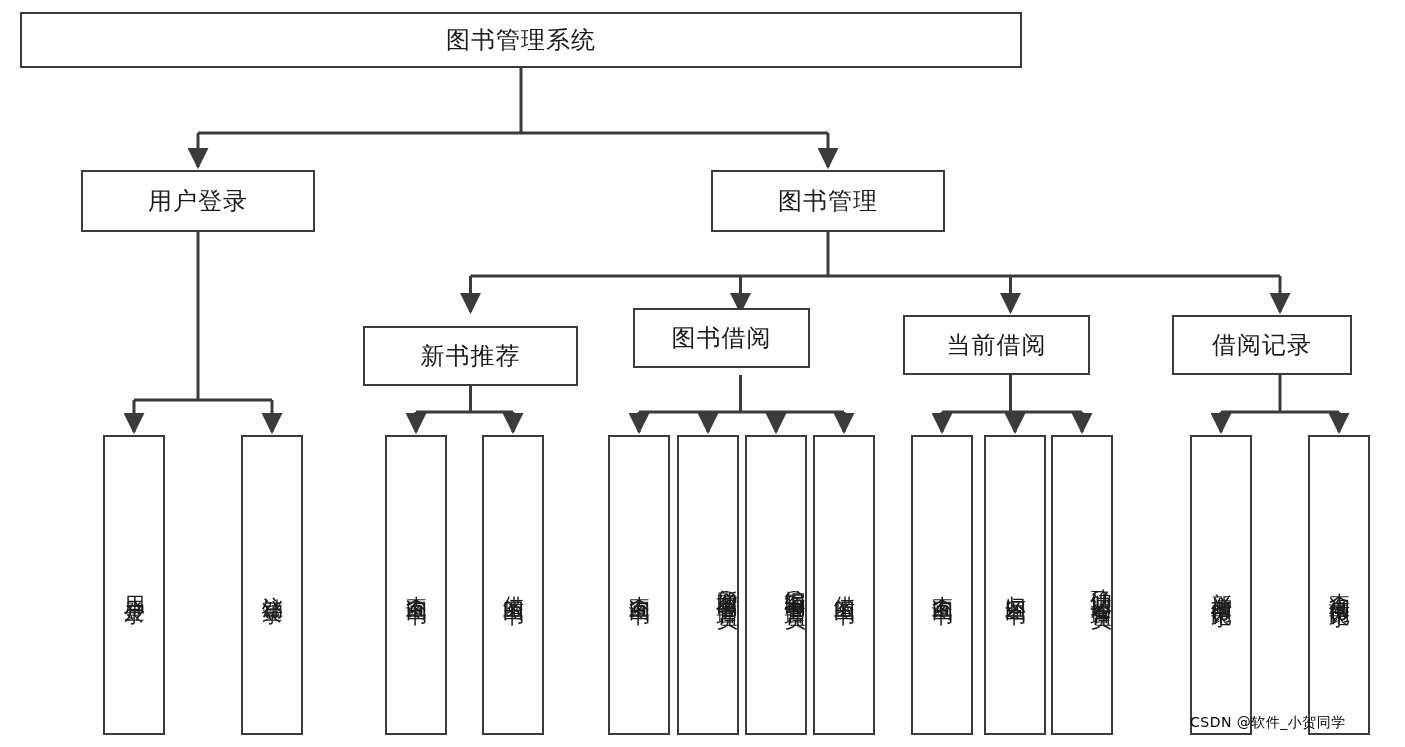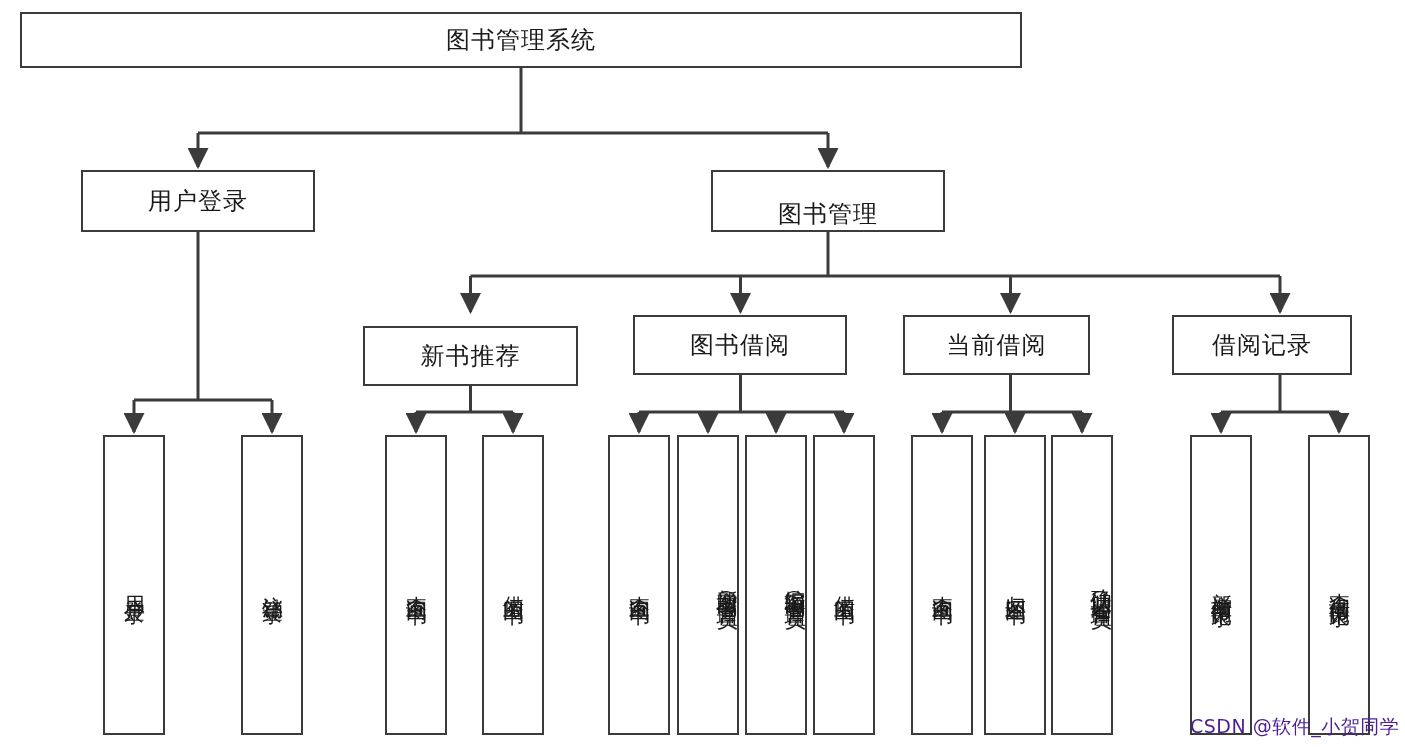--- a/index.html
+++ b/index.html
@@ -43,22 +43,22 @@
     font-size: 21px;
     letter-spacing: 3px;
     line-height: 1;
     padding: 6px 0;
   }
   .node.v.toppad {
     align-items: flex-start;
   }
   .watermark {
     position: absolute;
-    font-size: 19px;
-    color: #4c1d95;
+    font-size: 14px;
+    color: #000000;
     white-space: nowrap;
     letter-spacing: 0.5px;
   }
 </style>
 </head>
 <body>
 
 <div id="canvas">
 
   <svg id="wires" xmlns="http://www.w3.org/2000/svg">
@@ -104,27 +104,27 @@
       </g>
   </svg>
 
   <div id="nodes-layer">
       <div class="node h" style="left: 20px; top: 12px; width: 1002px; height: 56px;">
         <span>图书管理系统</span>
       </div>
       <div class="node h" style="left: 81px; top: 170px; width: 234px; height: 62px;">
         <span>用户登录</span>
       </div>
-      <div class="node h" style="left: 711px; top: 170px; width: 234px; height: 62px; align-items: flex-end;">
+      <div class="node h" style="left: 711px; top: 170px; width: 234px; height: 62px;">
         <span>图书管理</span>
       </div>
       <div class="node h" style="left: 363px; top: 326px; width: 215px; height: 60px;">
         <span>新书推荐</span>
       </div>
-      <div class="node h" style="left: 633px; top: 315px; width: 214px; height: 60px; text-align: center;">
+      <div class="node h" style="left: 633px; top: 308px; width: 177px; height: 60px; text-align: center;">
         <span>图书借阅</span>
       </div>
       <div class="node h" style="left: 903px; top: 315px; width: 187px; height: 60px;">
         <span>当前借阅</span>
       </div>
       <div class="node h" style="left: 1172px; top: 315px; width: 180px; height: 60px;">
         <span>借阅记录</span>
       </div>
       <div class="node v" style="left: 103px; top: 435px; width: 62px; height: 300px;">
         <span>用户登录</span>

